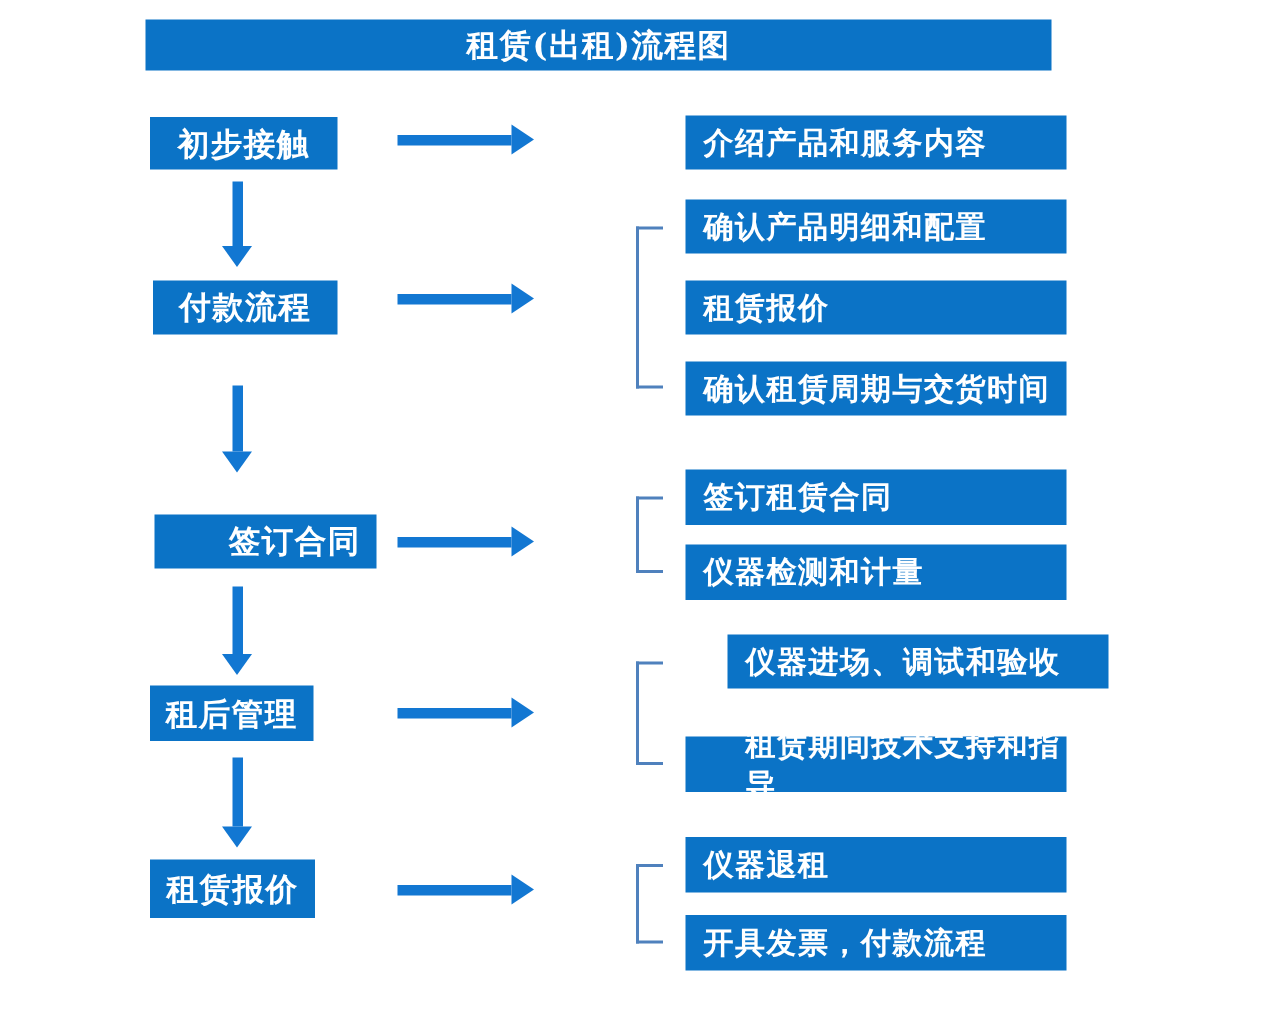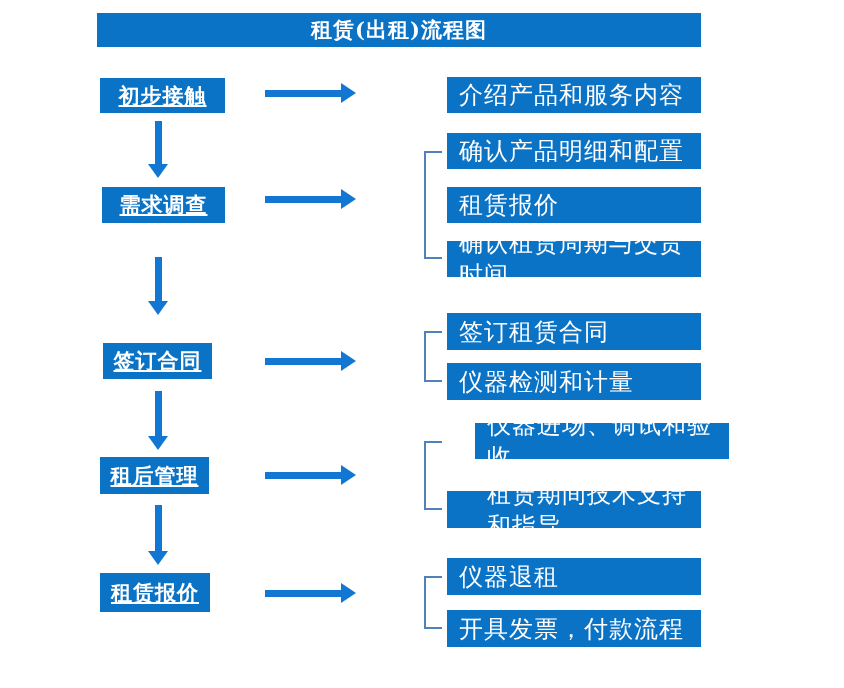--- a/index.html
+++ b/index.html
@@ -22,27 +22,27 @@
     display:flex;align-items:center;justify-content:center;
   }
   .title-bar span{
     color:var(--text-white);font-size:21px;font-weight:700;letter-spacing:1px;
   }
   .step{
     position:absolute;
     background:var(--box-blue);
     color:var(--text-white);
     font-size:21px;font-weight:700;letter-spacing:1px;
-    display:flex;align-items:center;justify-content:center;text-decoration:underline;
+    display:flex;align-items:center;justify-content:center;
   }
   .out{
-    position:absolute;left:447px;width:254px;
+    position:absolute;left:457px;width:254px;
     background:var(--box-blue);
     color:var(--text-white);
-    font-size:24px;font-weight:400;letter-spacing:1px;
+    font-size:20px;font-weight:700;letter-spacing:1px;
     display:flex;align-items:center;
     padding-left:12px;box-sizing:border-box;
   }
   .h-arrow{
     position:absolute;left:265px;width:91px;height:20px;
     display:flex;align-items:center;
   }
   .h-arrow .shaft{flex:1;height:7px;background:var(--arrow-blue);}
   .h-arrow .head{
     width:0;height:0;
@@ -75,23 +75,23 @@
 <div class="stage">
 
   <div class="title-bar">
     <span>租赁(出租)流程图</span>
   </div>
 
   <div class="step" style="left:100px;top:78px;width:125px;height:35px;">
     <span>初步接触</span>
   </div>
   <div class="step" style="left:102px;top:187px;width:123px;height:36px;">
-    <span>需求调查</span>
+    <span>付款流程</span>
   </div>
-  <div class="step" style="left:103px;top:343px;width:109px;height:36px;">
+  <div class="step" style="left:103px;top:343px;width:109px;height:36px;padding-left:39px;">
     <span>签订合同</span>
   </div>
   <div class="step" style="left:100px;top:457px;width:109px;height:37px;">
     <span>租后管理</span>
   </div>
   <div class="step" style="left:100px;top:573px;width:110px;height:39px;">
     <span>租赁报价</span>
   </div>
 
   <div class="v-arrow" style="top:121px;height:57px;">

